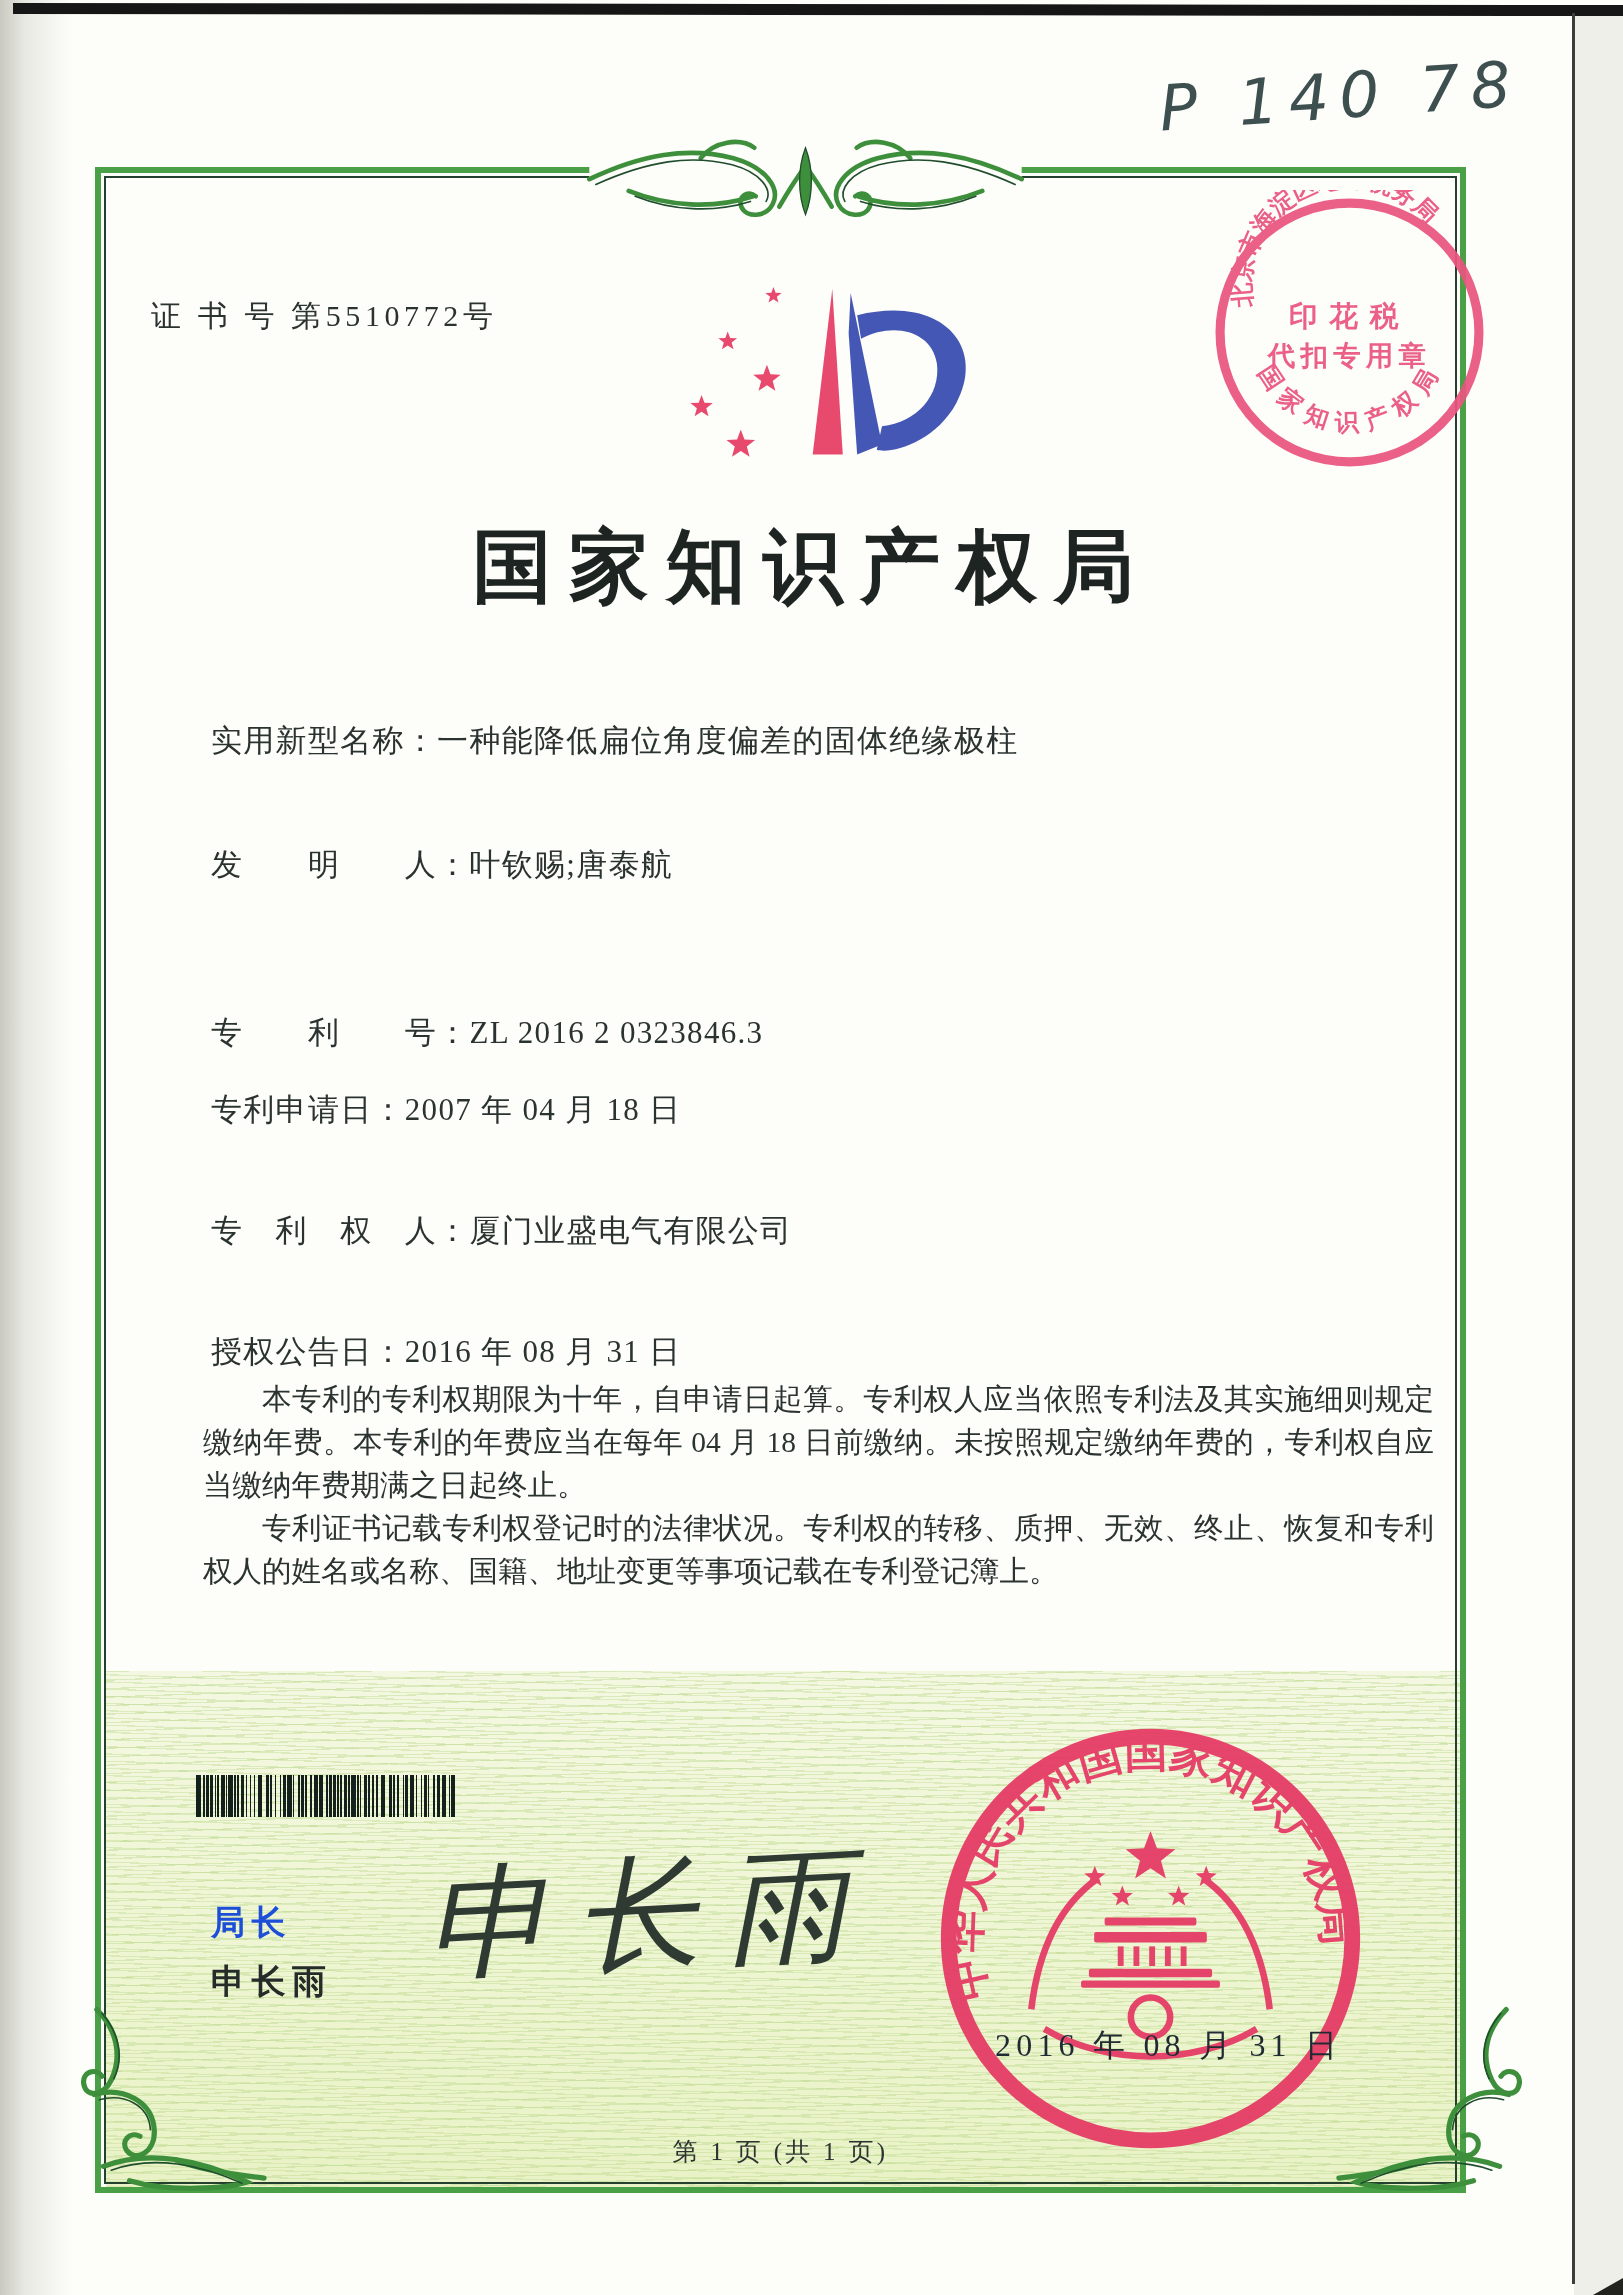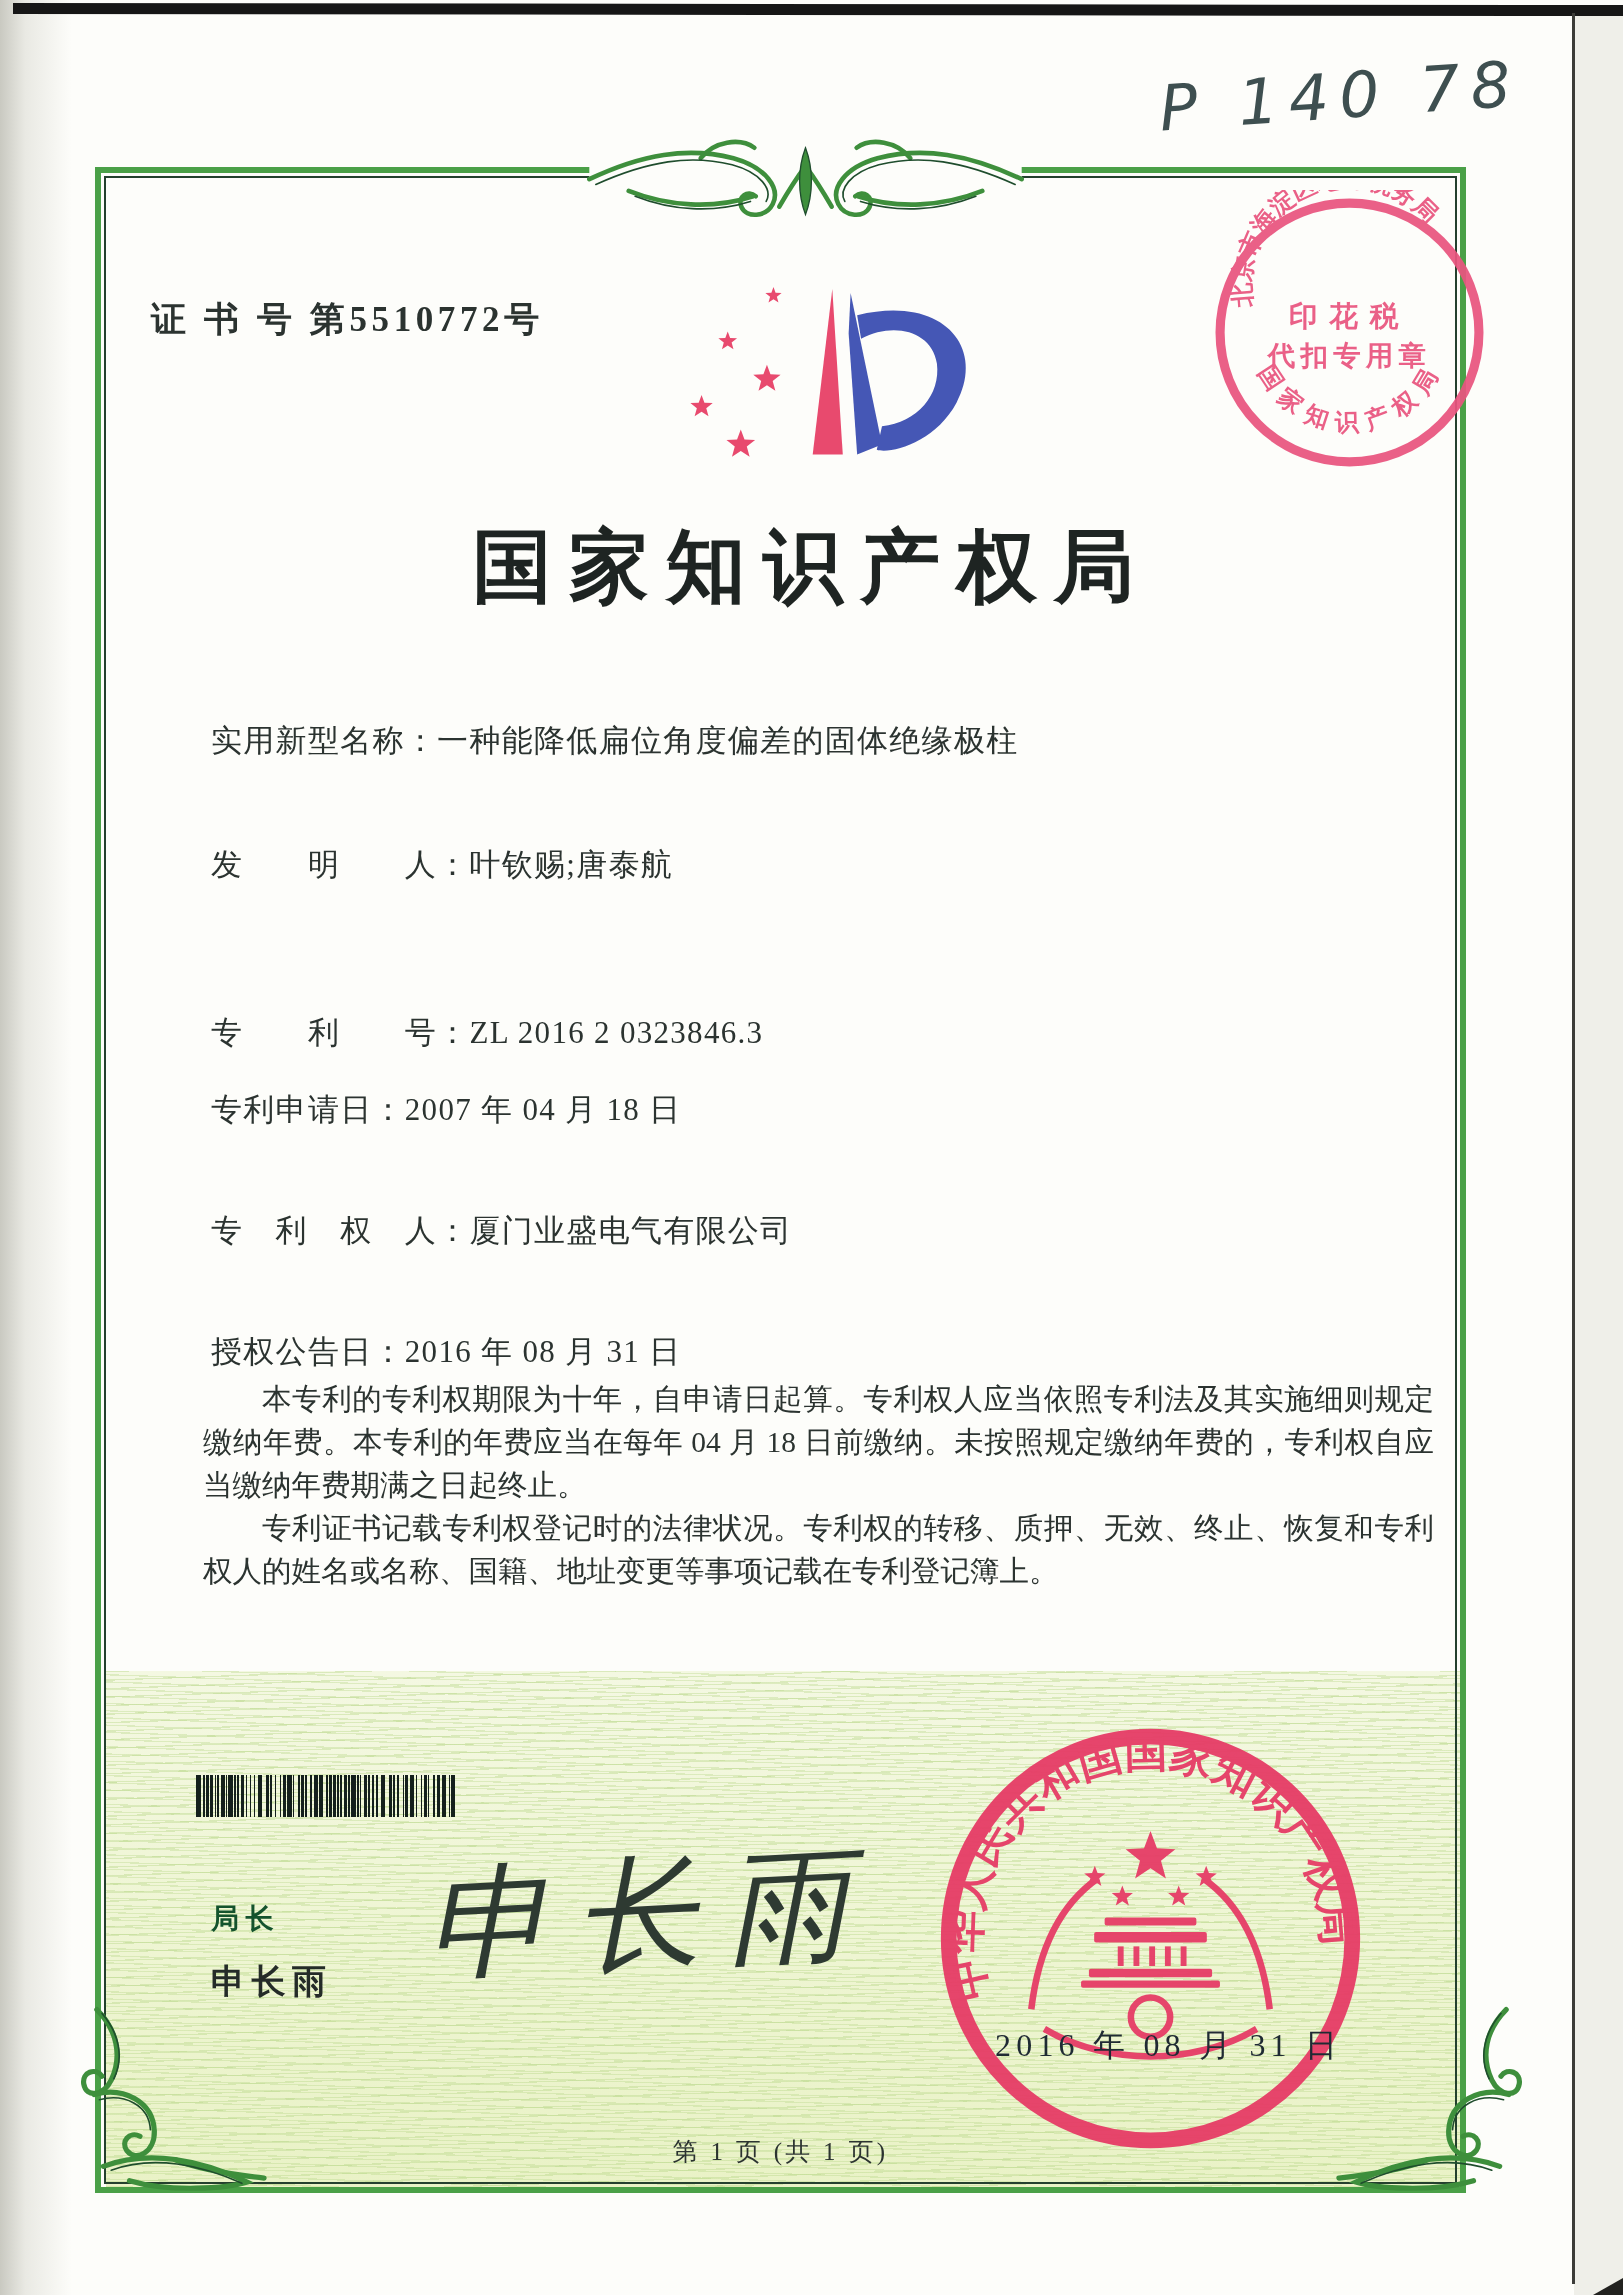--- a/index.html
+++ b/index.html
@@ -39,37 +39,37 @@
     background:
       repeating-linear-gradient(178deg, rgba(186,216,140,.45) 0 1.3px, rgba(255,255,255,0) 1.3px 8.5px),
       repeating-linear-gradient(182deg, rgba(186,216,140,.40) 0 1.3px, rgba(255,255,255,0) 1.3px 7.2px),
       linear-gradient(180deg,#f4f8e2 0%,#eef5d2 55%,#e9f2c6 100%);}
 
   
   .flourish-top{position:absolute;left:550px;top:128px;}
   .flourish-bl{position:absolute;left:77px;top:2003px;}
   .flourish-br{position:absolute;left:1323px;top:2003px;transform:scale(-1,1);}
 
-  .cert-no{position:absolute;left:151px;top:296px;font-size:35px;color:var(--ink);letter-spacing:4.6px;white-space:nowrap;font-weight:bold;}
+  .cert-no{position:absolute;left:151px;top:296px;font-size:30px;color:var(--ink);letter-spacing:4.6px;white-space:nowrap;}
   .logo{position:absolute;left:661px;top:255px;}
   .doc-title{position:absolute;left:0;top:514px;width:1623px;text-align:center;font-size:80px;
     color:#1e2422;letter-spacing:17px;font-weight:bold;white-space:nowrap;}
 
   .field-row{position:absolute;left:211px;font-size:31px;color:var(--ink);letter-spacing:1.3px;white-space:nowrap;}
   .fr1{top:720px}.fr2{top:844px}.fr3{top:1012px}.fr4{top:1089px}.fr5{top:1210px}.fr6{top:1331px}
 
   .body-text{position:absolute;left:203px;top:1378px;width:1231px;font-size:29.5px;line-height:43px;
     color:var(--ink);text-align:justify;}
   .body-text p{margin:0;text-indent:2em;}
 
   .barcode{position:absolute;left:196px;top:1775px;width:270px;height:42px;display:flex;align-items:stretch;}
   .barcode .bar{background:#14201c;height:100%;}
 
   .director-title{position:absolute;left:211px;top:1900px;font-family:"Liberation Sans","DejaVu Sans",sans-serif;
-    font-size:28px;font-weight:bold;color:#14532d;letter-spacing:6.5px;}
+    font-size:34px;font-weight:bold;color:#1d4ed8;letter-spacing:6.5px;}
   .director-name{position:absolute;left:211px;top:1959px;font-family:"Liberation Sans","DejaVu Sans",sans-serif;
     font-size:34px;font-weight:bold;color:#242b28;letter-spacing:6.5px;}
   .signature{position:absolute;left:425px;top:1833px;font-size:124px;color:#2e3a32;letter-spacing:26px;
     font-style:italic;transform:rotate(-3deg);white-space:nowrap;}
 
   .small-stamp{position:absolute;left:1207px;top:190px;opacity:.93;}
   .large-seal{position:absolute;left:933px;top:1721px;opacity:.95;}
   .seal-date{position:absolute;left:995px;top:2024px;font-size:32px;color:#1f2a33;letter-spacing:5.2px;white-space:nowrap;z-index:8;}
 
   .footer{position:absolute;left:0;top:2135px;width:1561px;text-align:center;font-size:25px;

